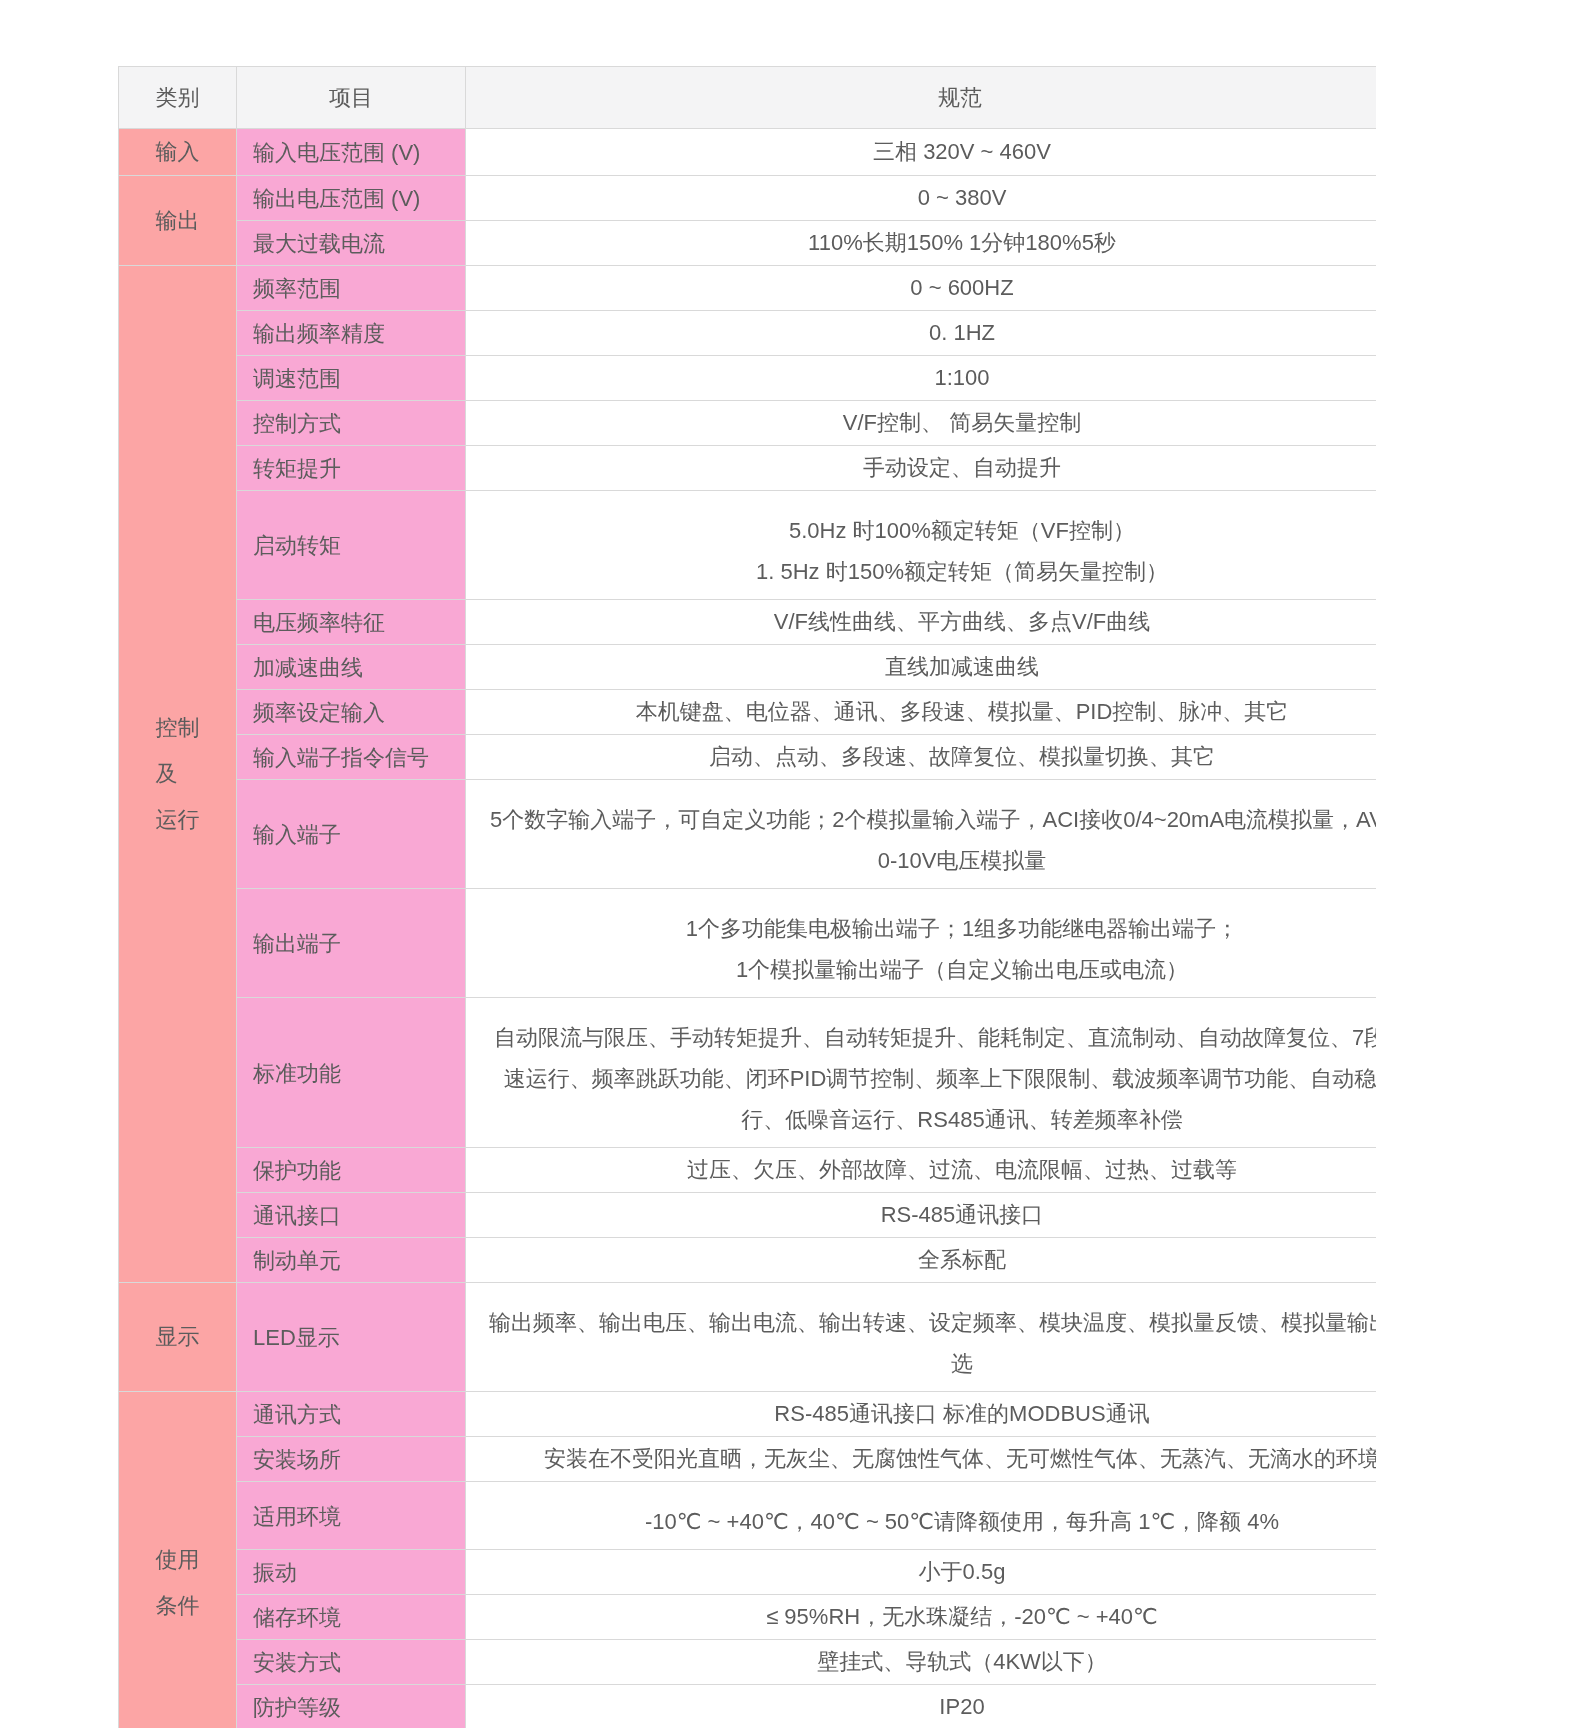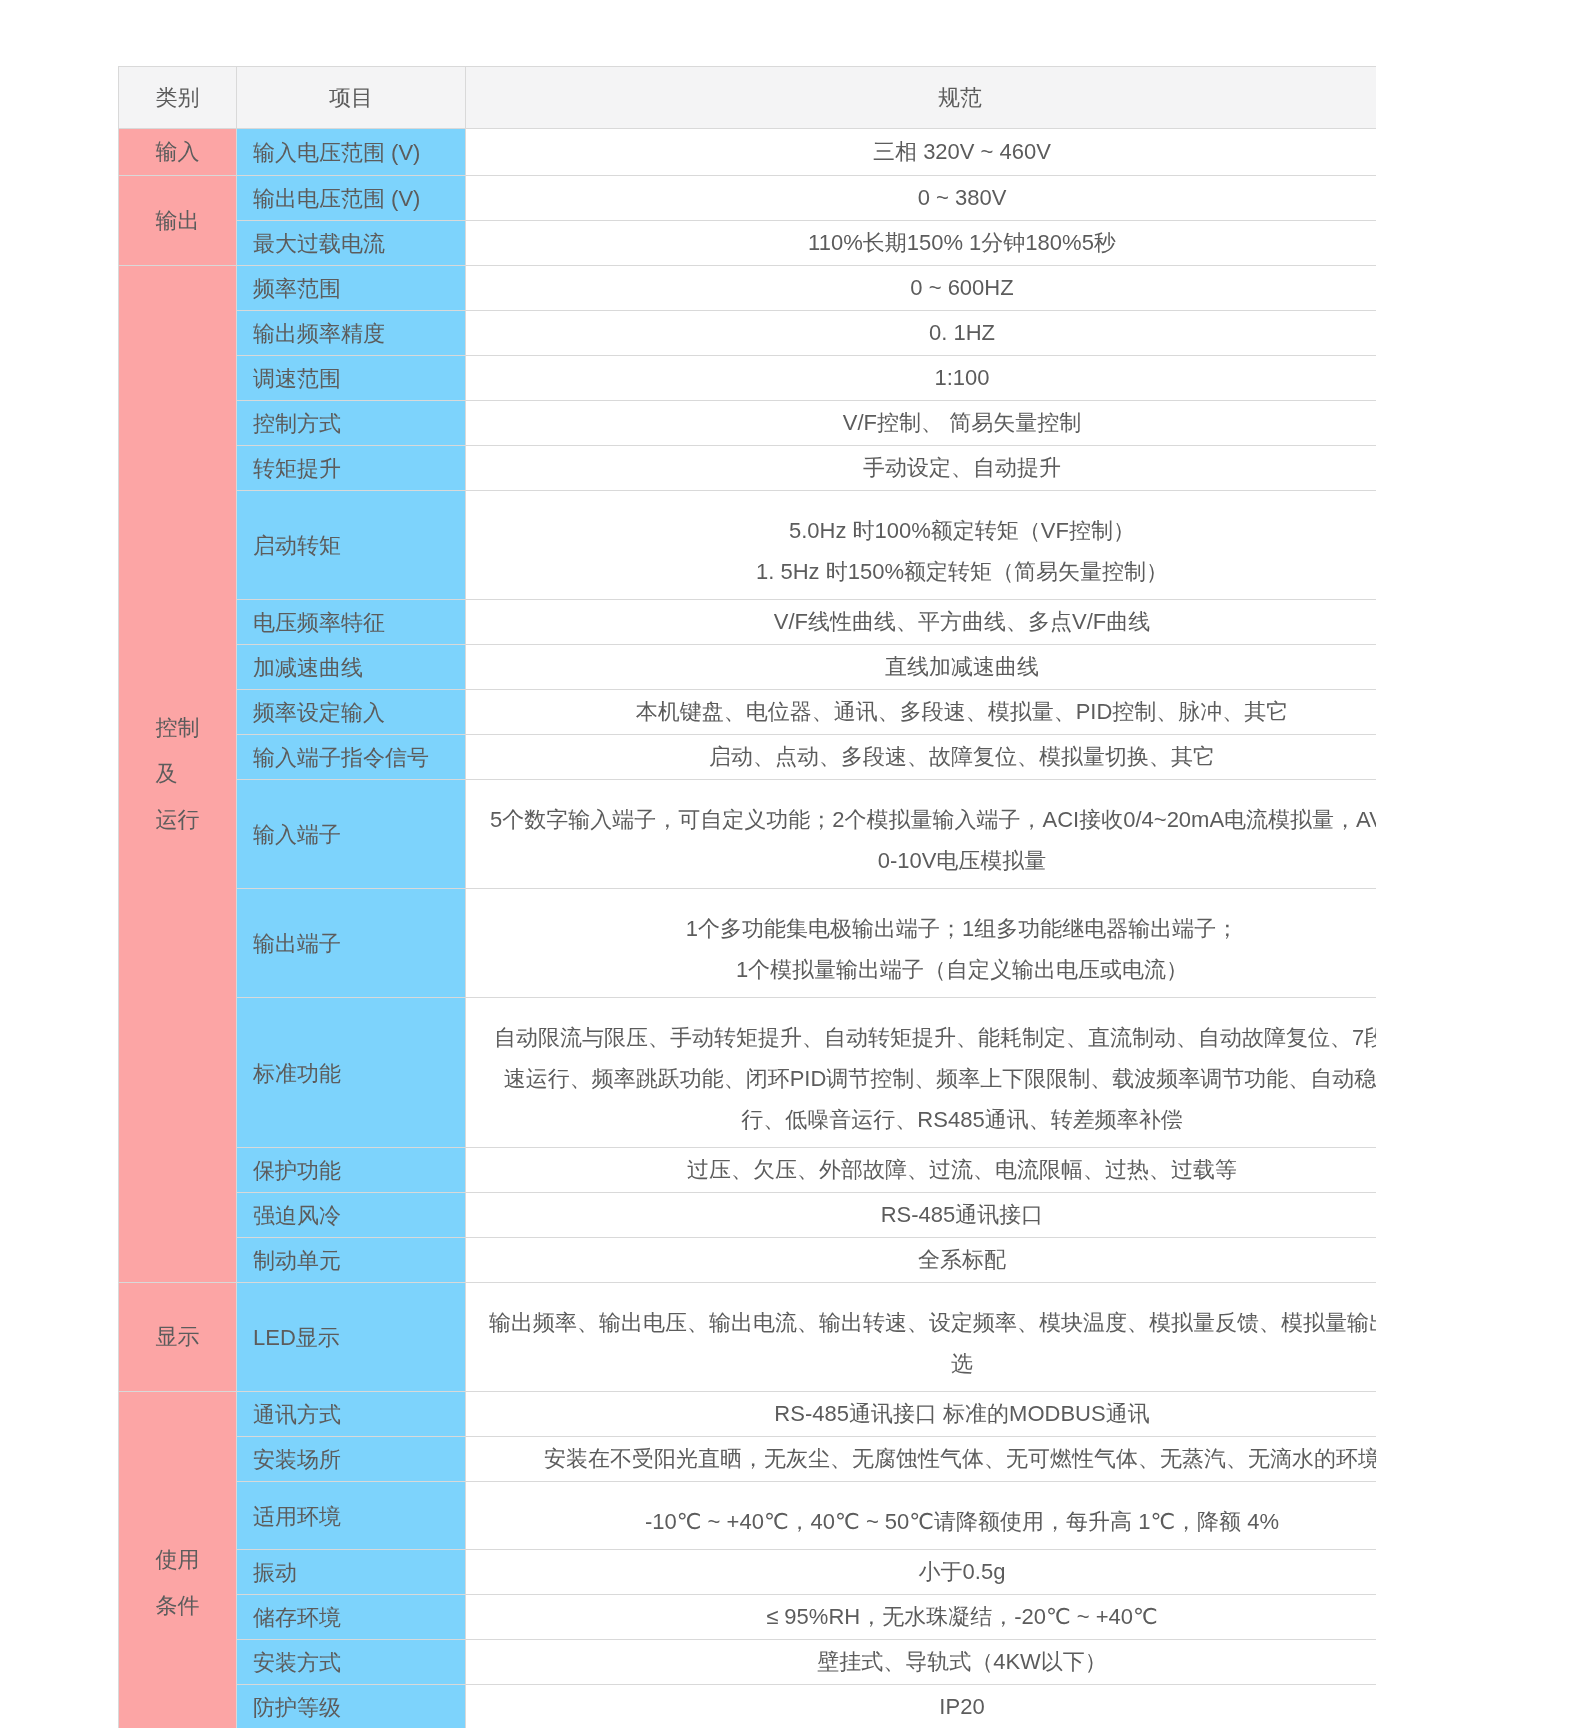--- a/index.html
+++ b/index.html
@@ -46,21 +46,21 @@
     text-align: center;
     vertical-align: middle;
     padding: 0;
   }
   .cat-block {
     display: inline-block;
     text-align: left;
     line-height: 46px;
   }
   .item-cell {
-    background: #7dd3fc;
+    background: #f9a8d4;
     text-align: left;
     vertical-align: middle;
     padding: 10px 8px 8px 16px;
     line-height: 24px;
   }
   .spec-cell {
     background: #ffffff;
     text-align: center;
     vertical-align: middle;
     padding: 10px 14px 10px 18px;
@@ -190,21 +190,21 @@
             <div>自动限流与限压、手动转矩提升、自动转矩提升、能耗制定、直流制动、自动故障复位、7段多段速运行、频率跳跃功能、闭环PID调节控制、频率上下限限制、载波频率调节功能、自动稳压运行、低噪音运行、RS485通讯、转差频率补偿</div>
           </td>
         </tr>
         <tr>
           <td class="item-cell">保护功能</td>
           <td class="spec-cell">
             <div>过压、欠压、外部故障、过流、电流限幅、过热、过载等</div>
           </td>
         </tr>
         <tr>
-          <td class="item-cell">强迫风冷</td>
+          <td class="item-cell">通讯接口</td>
           <td class="spec-cell">
             <div>RS-485通讯接口</div>
           </td>
         </tr>
         <tr>
           <td class="item-cell">制动单元</td>
           <td class="spec-cell">
             <div>全系标配</div>
           </td>
         </tr>

